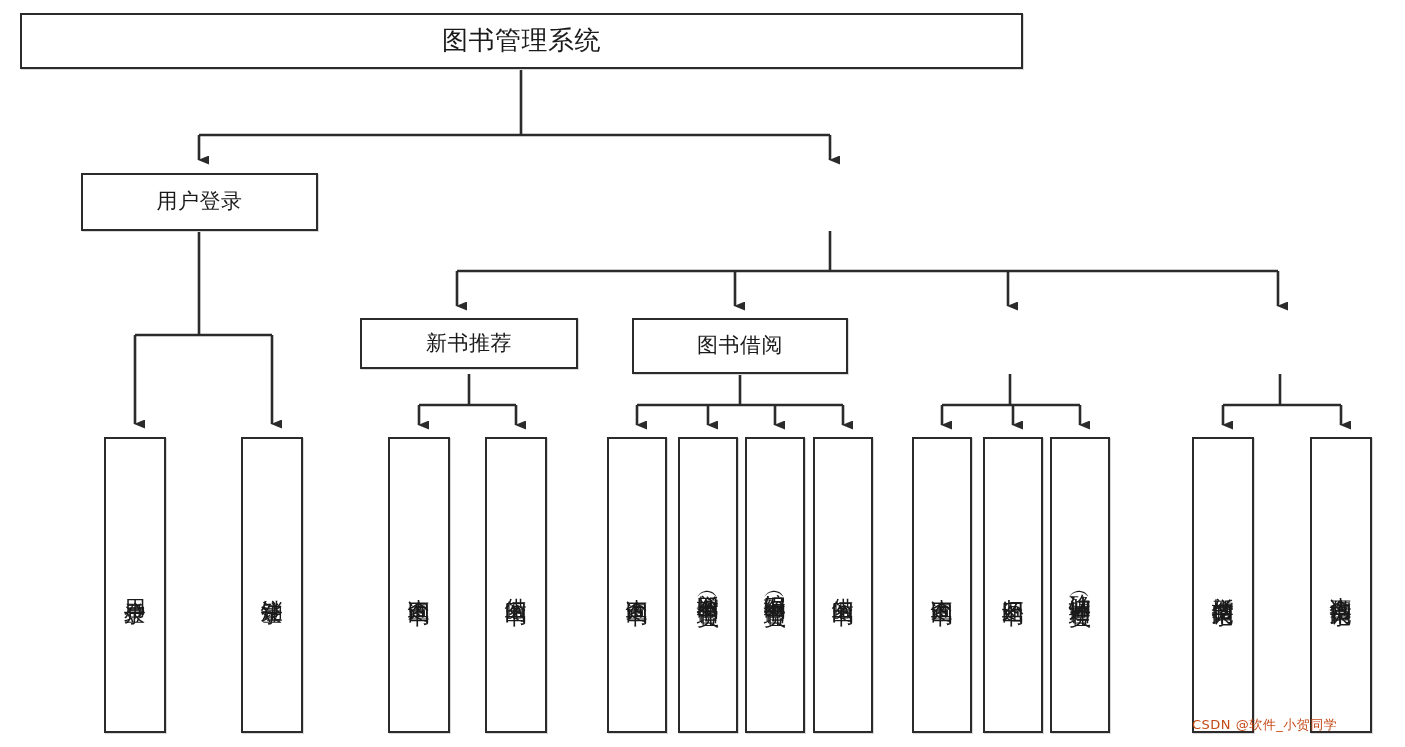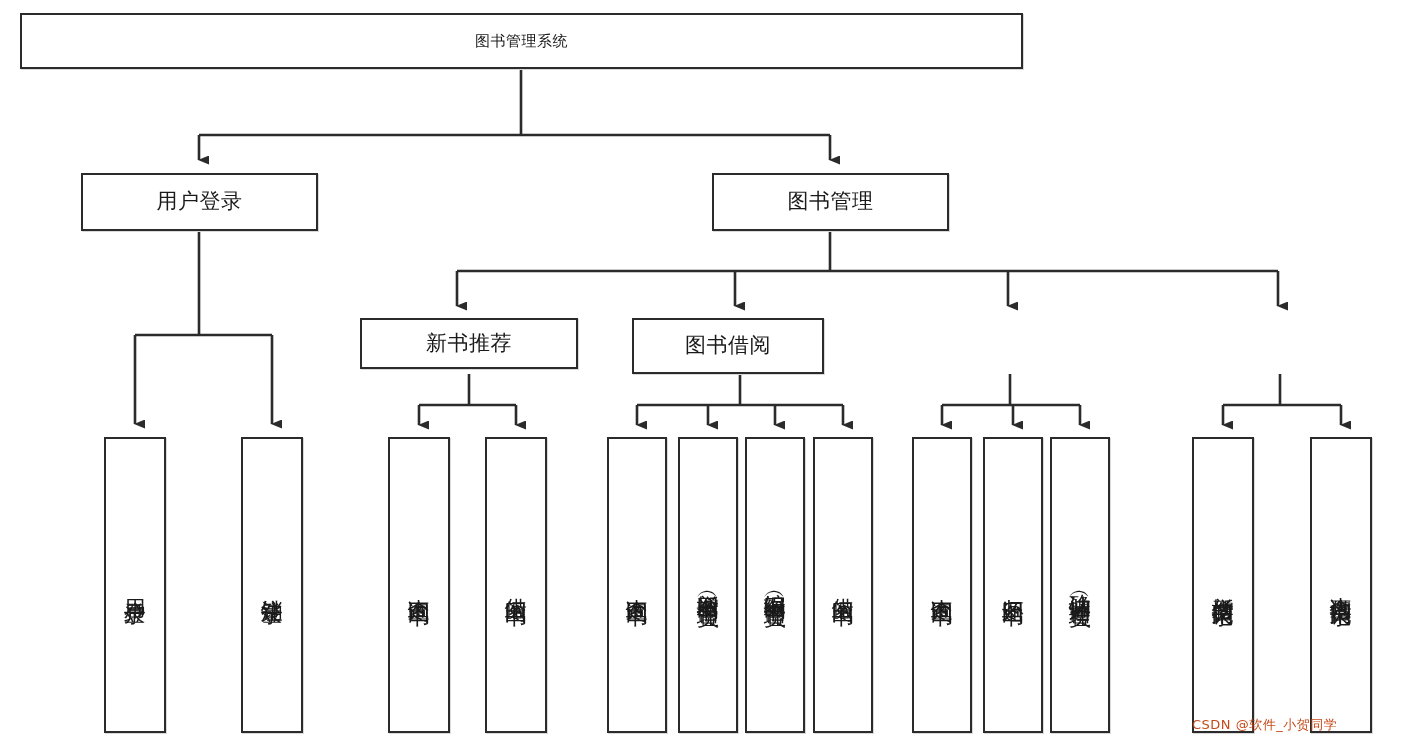--- a/index.html
+++ b/index.html
@@ -50,21 +50,21 @@
     justify-content: center;
   }
   .node.vertical .node-label {
     writing-mode: vertical-rl;
     text-orientation: upright;
     font-size: 22px;
     line-height: 1.06;
     letter-spacing: 2px;
     white-space: nowrap;
   }
-  .node.root .node-label { font-size: 15px; }
+  .node.root .node-label { font-size: 26px; }
   .watermark {
     position: absolute;
     font-size: 13px;
     color: #c2410c;
     white-space: nowrap;
     letter-spacing: 0.5px;
     opacity: 0.95;
   }
 </style>
 </head>
@@ -122,28 +122,25 @@
     </g>
   </svg>
 
   <div class="node horizontal root" style="left:20px; top:13px; width:1003px; height:56px;">
     <span class="node-label">图书管理系统</span>
   </div>
 
   <div class="node horizontal" style="left:81px; top:173px; width:237px; height:58px;">
     <span class="node-label">用户登录</span>
   </div>
-  <div class="node horizontal" style="left:712px; top:173px; width:237px; height:58px;">
-    <span class="node-label">图书管理</span>
-  </div>
 
   <div class="node horizontal" style="left:360px; top:318px; width:218px; height:51px;">
     <span class="node-label">新书推荐</span>
   </div>
-  <div class="node horizontal" style="left:632px; top:318px; width:192px; height:56px;">
+  <div class="node horizontal" style="left:632px; top:318px; width:216px; height:56px;">
     <span class="node-label">图书借阅</span>
   </div>
 
   <div class="node vertical" style="left:104px; top:437px; width:62px; height:296px;">
     <span class="node-label">用户登录</span>
   </div>
   <div class="node vertical" style="left:241px; top:437px; width:62px; height:296px;">
     <span class="node-label">注销登录</span>
   </div>
 

